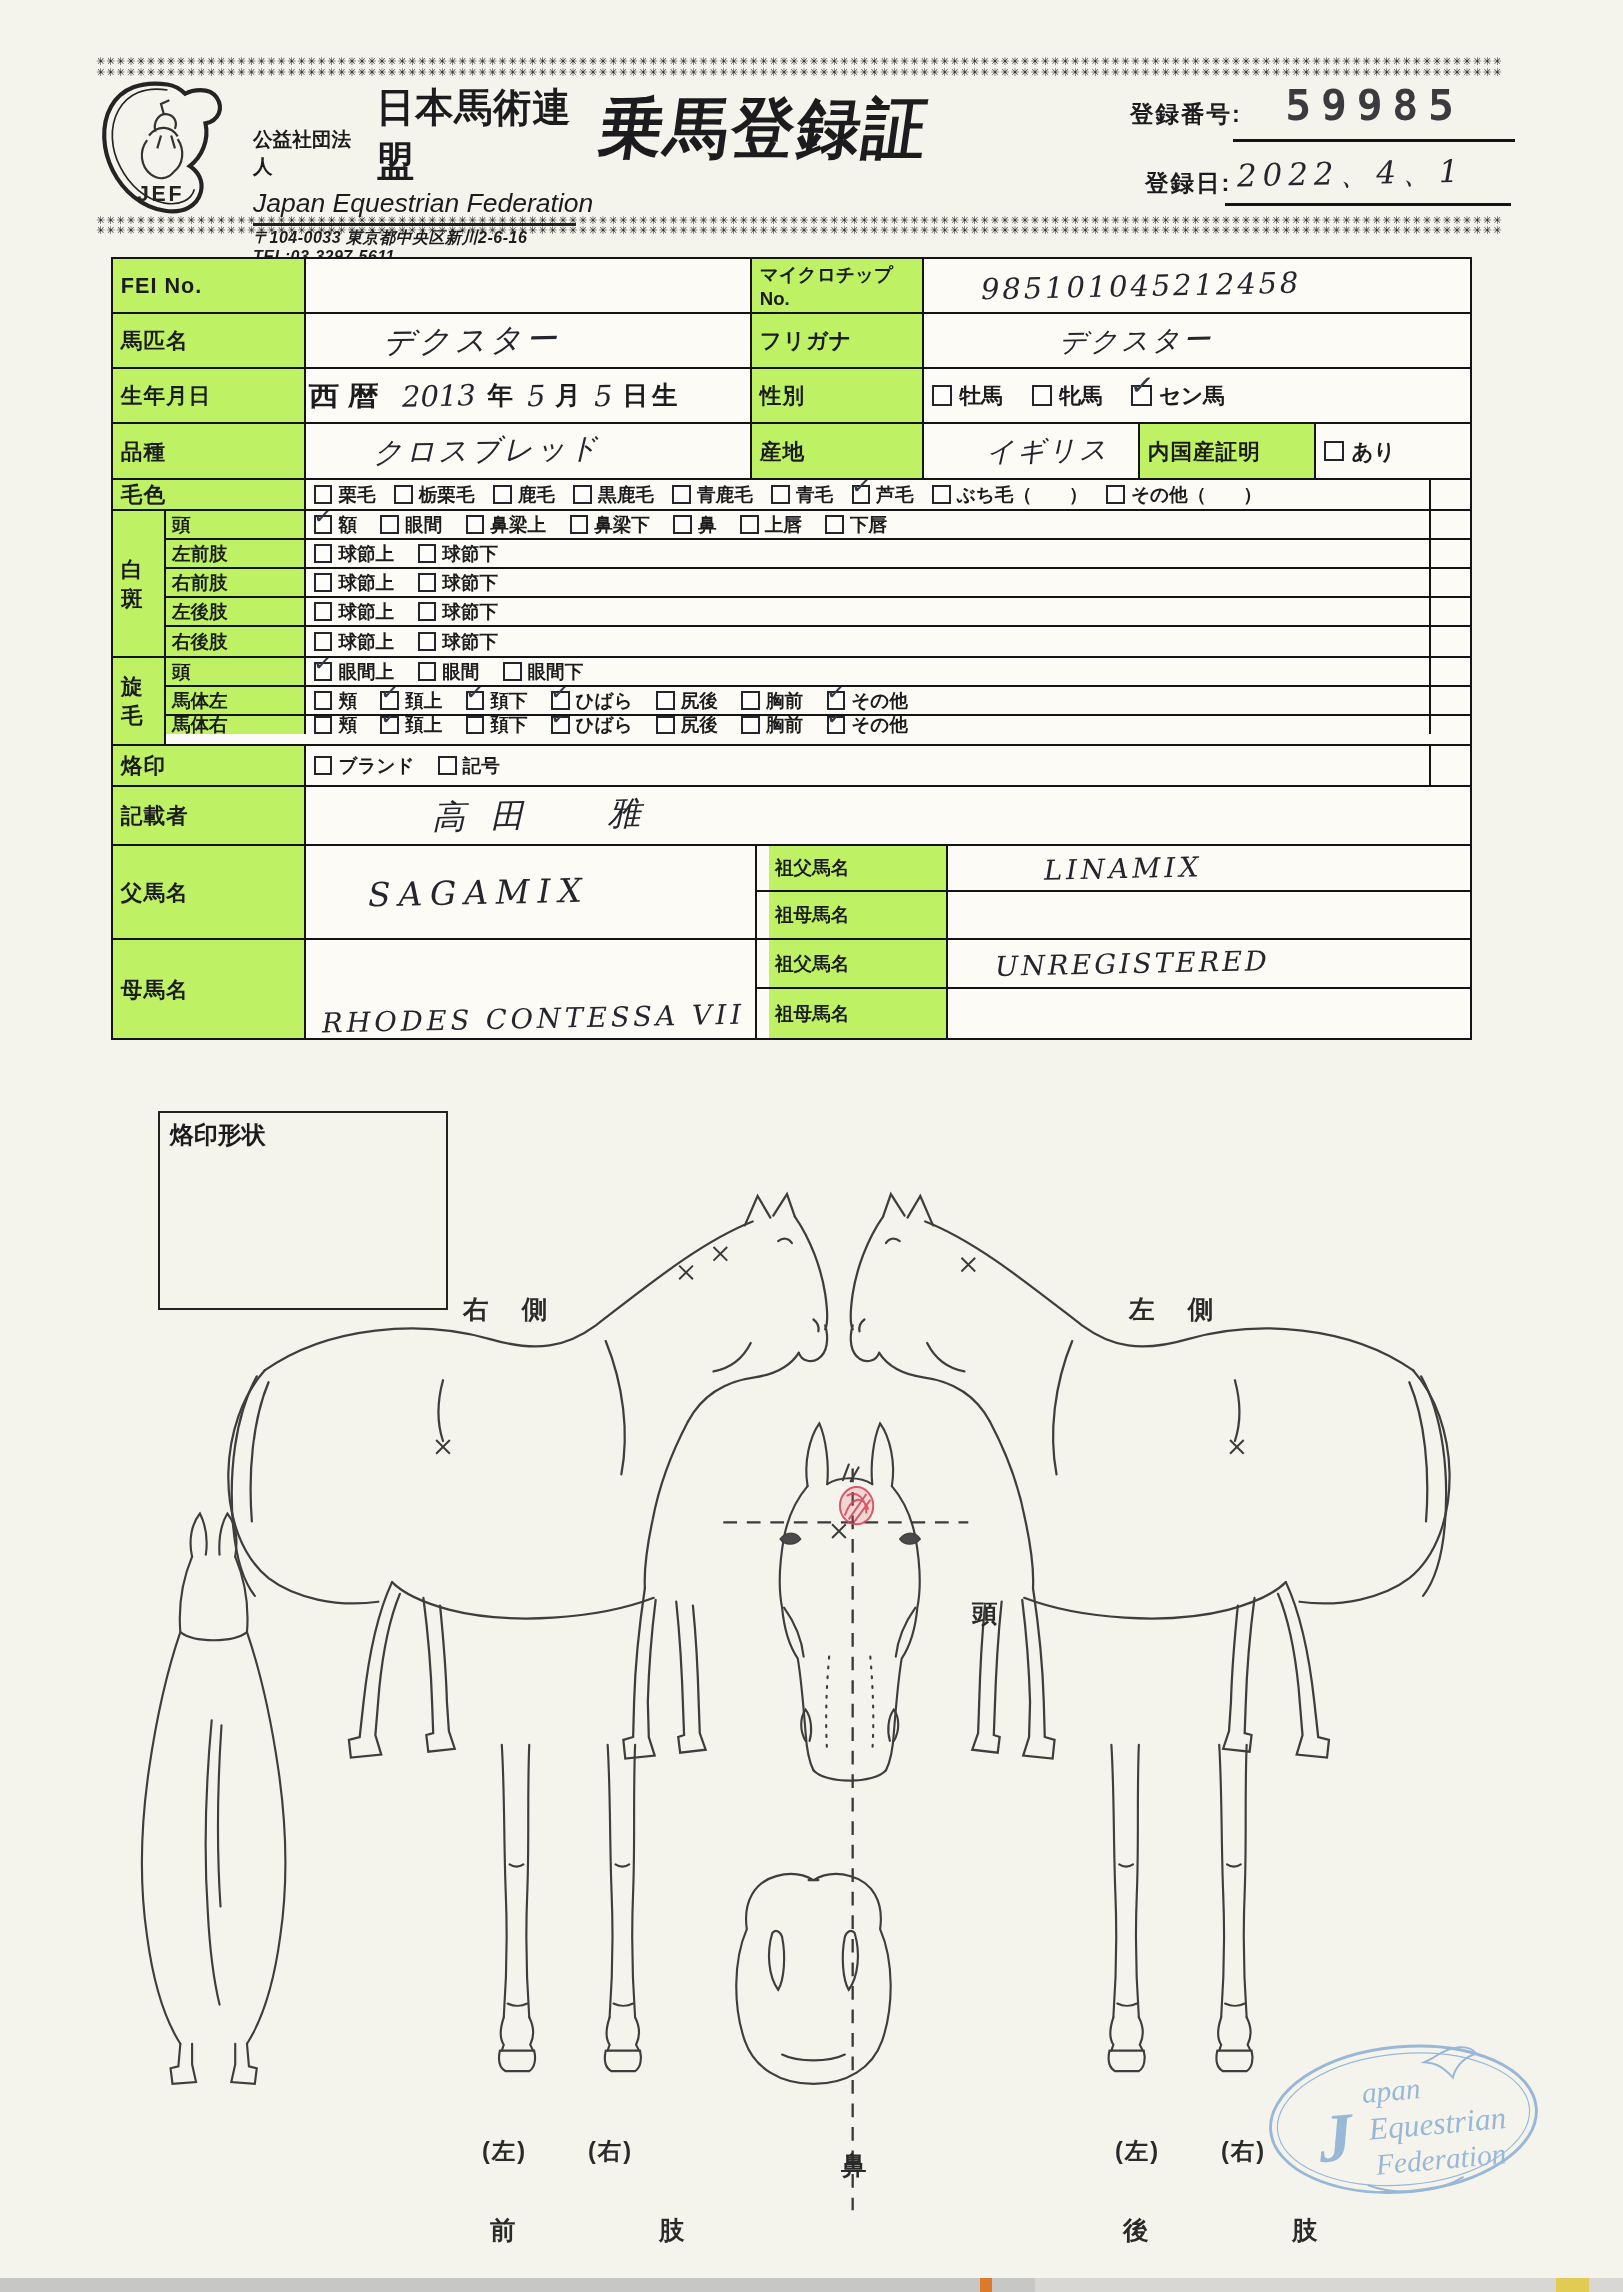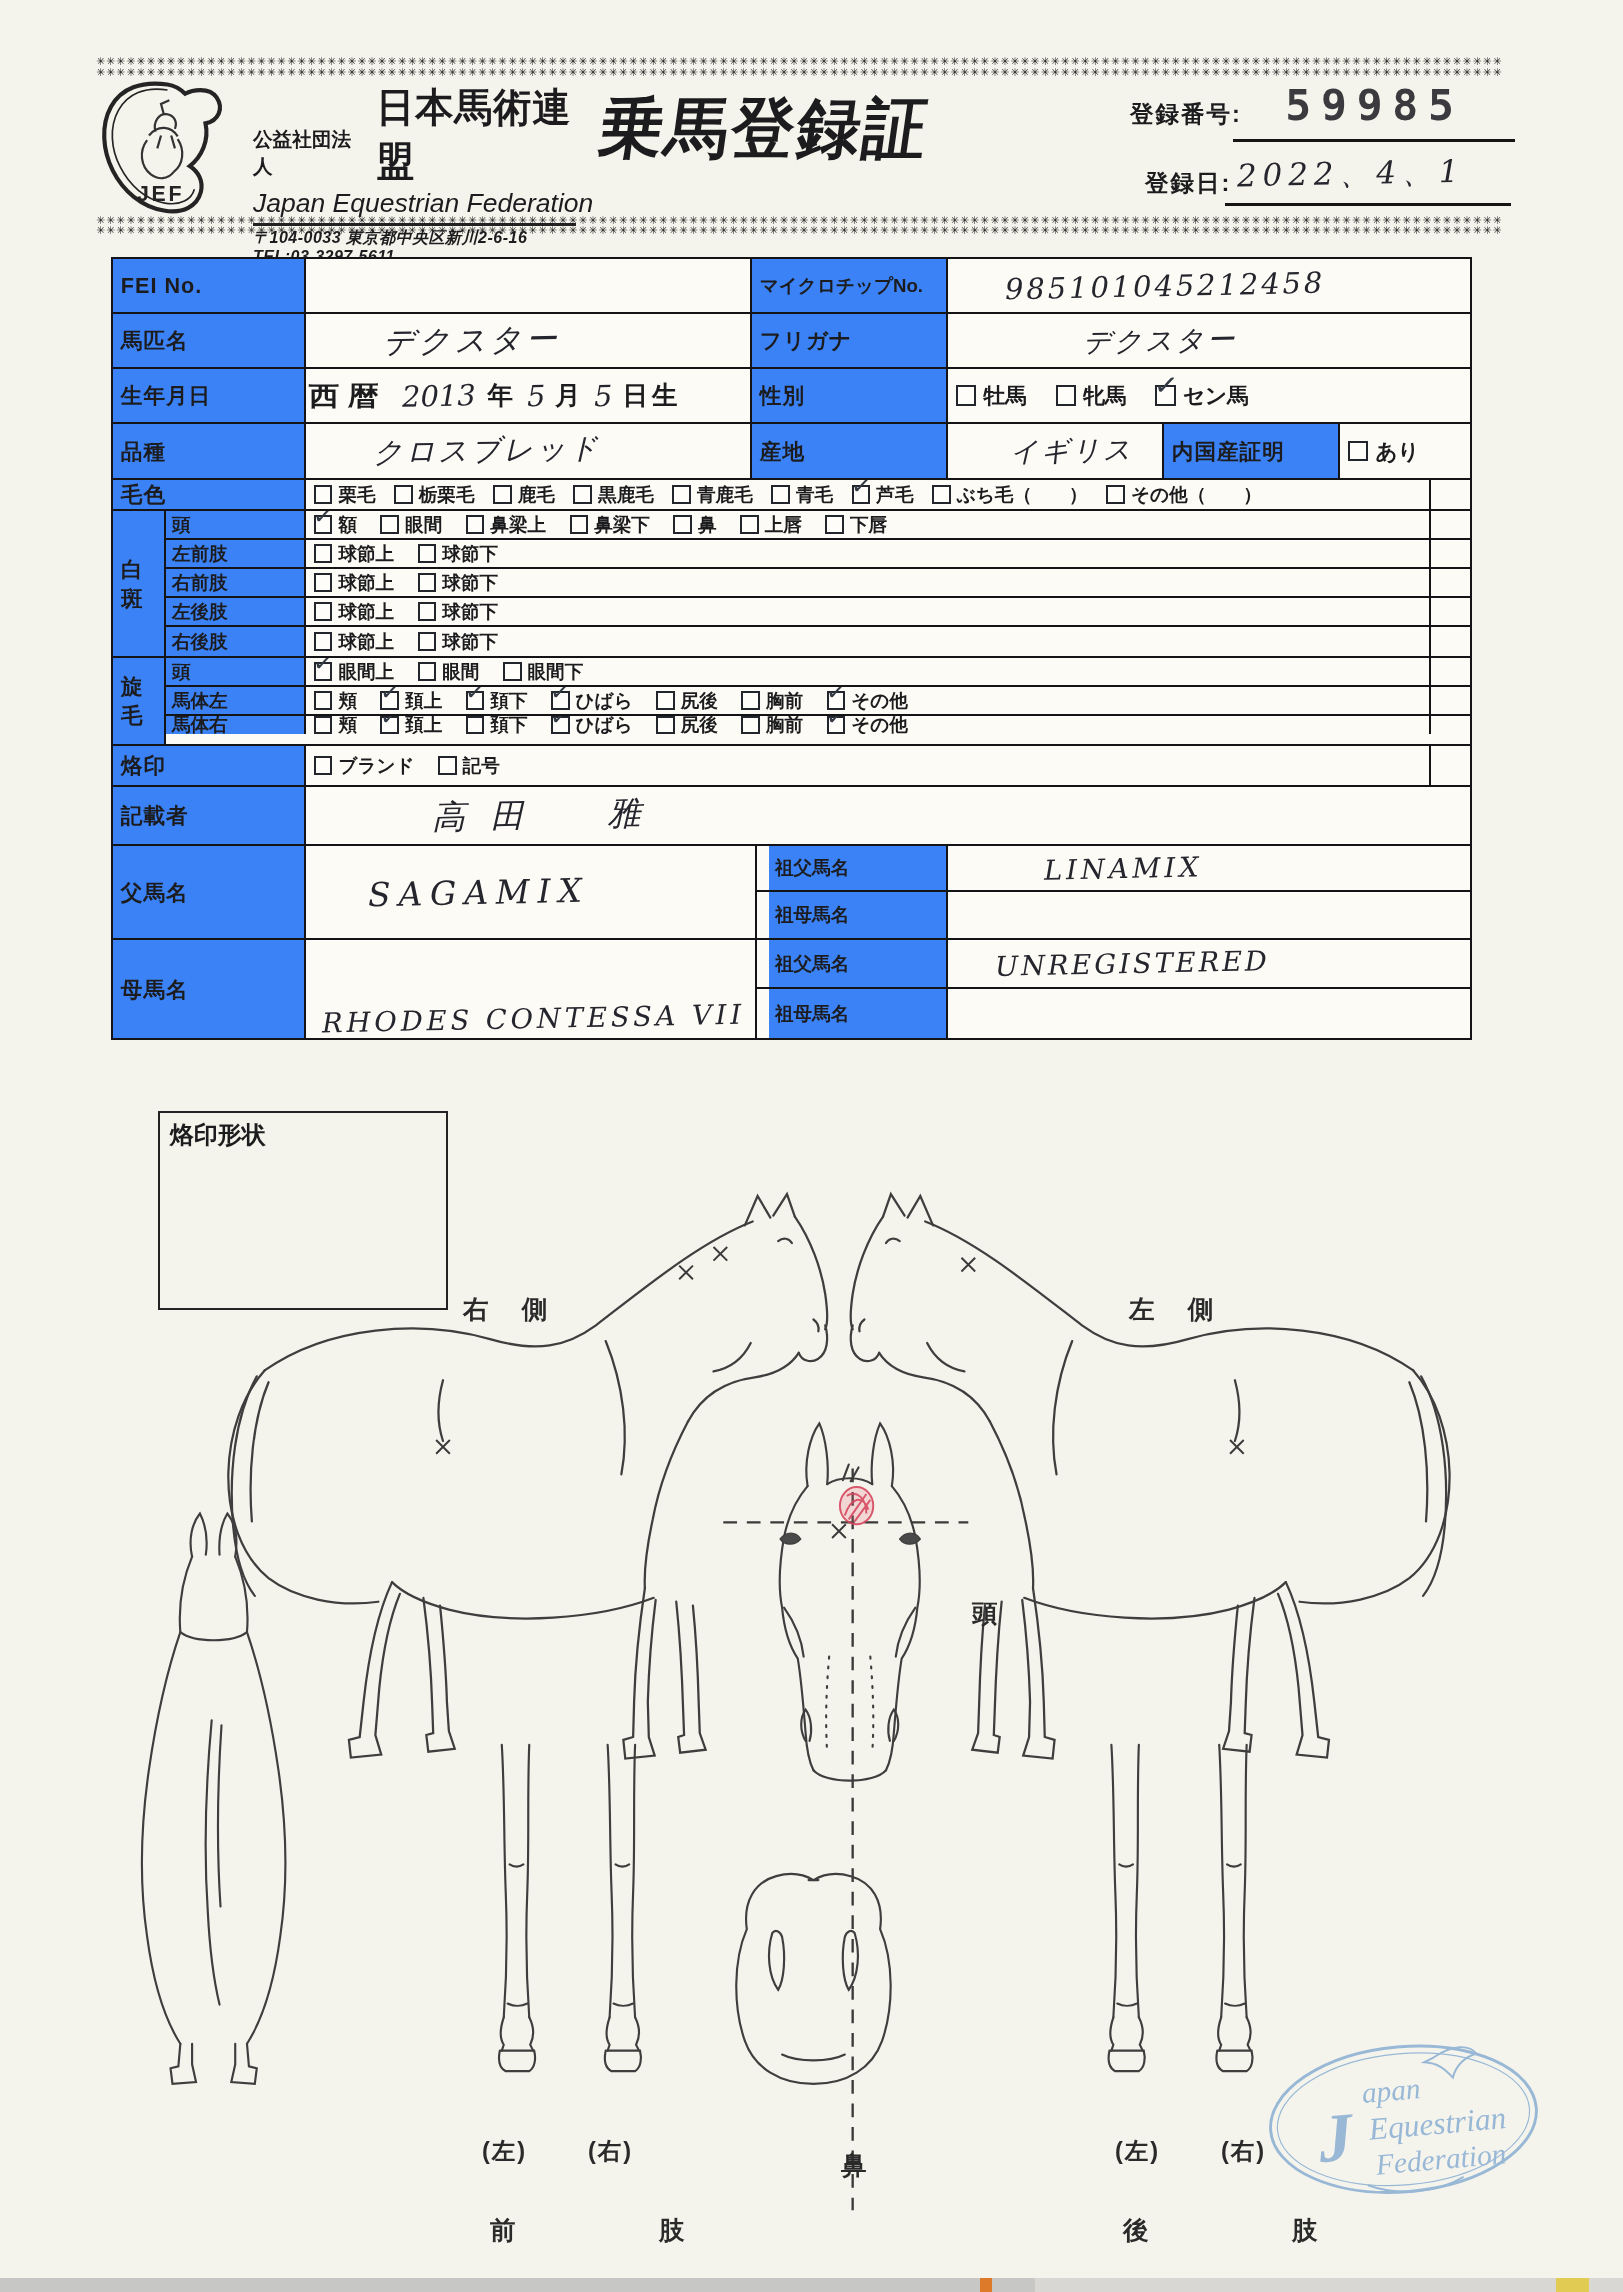--- a/index.html
+++ b/index.html
@@ -29,23 +29,23 @@
       transform:rotate(-1.2deg);display:inline-block;}
   .reg-date{position:absolute;left:1237px;top:153px;font-size:31px;letter-spacing:5.9px;}
   
   .tbl{position:absolute;left:111px;top:257px;width:1361px;border:2.9px solid #141417;background:#fcfbf5;
        box-sizing:border-box;z-index:2;}
   .tr{display:flex;border-bottom:2px solid #141417;box-sizing:border-box;}
   .tr:last-child{border-bottom:none;}
   .td{border-right:2px solid #141417;box-sizing:border-box;display:flex;align-items:center;
       padding:0 7.8px;overflow:hidden;}
   .td:last-child{border-right:none;}
-  .lab{background:#3b82f6;font-weight:700;font-size:21.6px;letter-spacing:1px;}
+  .lab{background:#bef264;font-weight:700;font-size:21.6px;letter-spacing:1px;}
   .lab.small{font-size:18.6px;letter-spacing:0;}
-  .w197{width:193px;flex:none;} .w455{width:446px;flex:none;} .w200{width:196px;flex:none;}
+  .w197{width:193px;flex:none;} .w455{width:446px;flex:none;} .w200{width:172px;flex:none;}
   .w220{width:216px;flex:none;} .w180{width:176px;flex:none;} .w460{width:451px;flex:none;}
   .w183{width:179px;flex:none;margin-left:12px;} .w54{width:53px;flex:none;justify-content:center;padding:8px;}
   .w143{width:140px;flex:none;} .w40{width:39px;flex:none;}
   .flex1{flex:1;}
   .glab{font-size:21.6px;}
   .sub{font-size:18.6px;padding-left:5.9px;letter-spacing:0;}
   .gcol{display:flex;flex-direction:column;flex:1;}
   .grow{display:flex;border-bottom:2px solid #141417;box-sizing:border-box;}
   .grow:last-child{border-bottom:none;}
   

